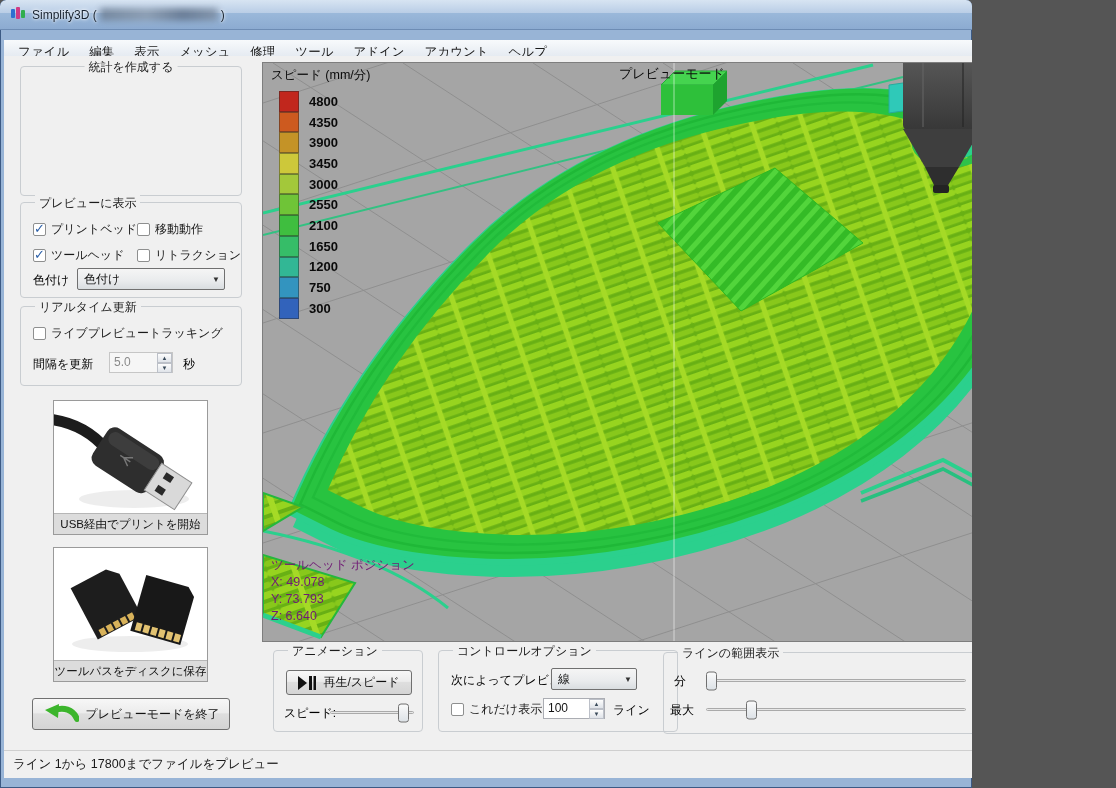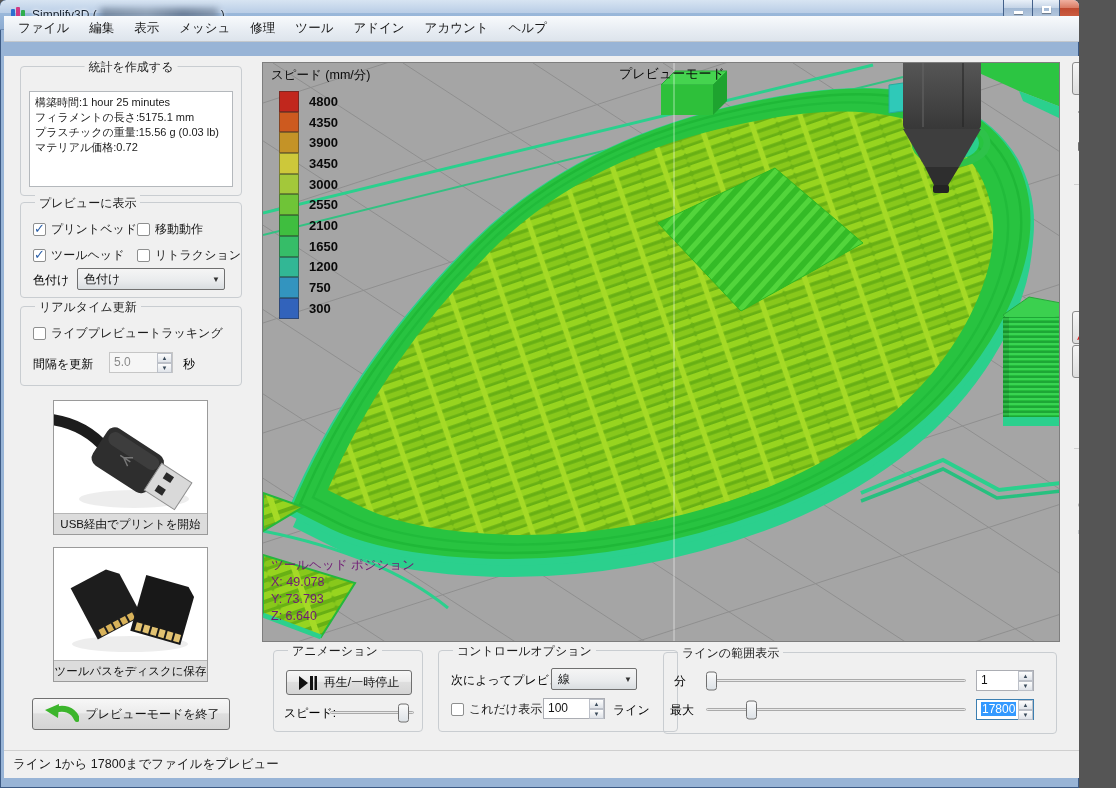--- a/index.html
+++ b/index.html
@@ -1,38 +1,38 @@
 <!DOCTYPE html>
 <html><head>
 <meta charset="utf-8">
 <style>
   html,body{margin:0;padding:0;background:#555;}
   *{box-sizing:border-box;font-family:"Liberation Sans","DejaVu Sans",sans-serif;}
-  .window{position:relative;width:1079px;height:788px;background:#98b4d6;border-radius:6px 6px 0 0;
+  .window{position:relative;width:972px;height:788px;background:#98b4d6;border-radius:6px 6px 0 0;
     box-shadow:inset 0 0 0 1px #3c5a84;overflow:hidden;}
   
   .titlebar{position:absolute;left:0;top:0;width:1116px;height:30px;
     background:linear-gradient(#d7e4f2,#b9cde6 45%,#9ab8da 46%,#8cabd1);
     border-radius:6px 6px 0 0;border-bottom:1px solid #6d8cb4;display:flex;align-items:center;}
   .appicon{margin:0 6px 0 10px;}
   .title-text{font-size:12px;color:#15202e;text-shadow:0 0 4px #fff,0 0 2px #fff;display:flex;align-items:center;}
   .redact{display:inline-block;width:118px;height:13px;margin:0 3px;border-radius:2px;
     background:linear-gradient(90deg,#6c7d92,#8b9aac 40%,#5f7088 70%,#7e8ea2);filter:blur(3px);opacity:.8;}
   .capbtns{position:absolute;right:10px;top:0;display:flex;}
   .capbtn{height:19px;border:1px solid #44618a;border-top:none;display:flex;align-items:center;justify-content:center;
     background:linear-gradient(#e9f0f8,#c3d3e6 45%,#a2b9d4 46%,#b6c9df);}
   .capbtn.minb{width:29px;border-radius:0 0 0 4px;border-right:none;}
   .capbtn.maxb{width:28px;}
   .capbtn.closeb{width:46px;border-radius:0 0 4px 0;border-left:none;
     background:linear-gradient(#f0b0a0,#d97a62 45%,#c04a30 46%,#cc6044);}
   .glyph-min{width:9px;height:3px;background:#fff;box-shadow:0 1px 1px rgba(0,0,0,.4);margin-top:6px;}
   .glyph-max{width:9px;height:7px;border:2px solid #fff;box-shadow:0 1px 1px rgba(0,0,0,.35);}
   .glyph-close{color:#fff;font-size:11px;font-weight:bold;text-shadow:0 1px 1px rgba(0,0,0,.5);}
   
-  .menubar{position:absolute;left:4px;top:16px;width:1108px;height:26px;
+  .menubar{position:absolute;left:4px;top:40px;width:1108px;height:26px;
     background:linear-gradient(#f8fafc,#e8edf3 55%,#dde4ec);border-bottom:1px solid #c4c8cc;
     display:flex;align-items:center;padding-left:4px;}
   .menu-item{font-size:12.5px;color:#1a1a1a;padding:3px 10px;}
   
   .content{position:absolute;left:4px;top:56px;width:1108px;height:694px;background:#f0f0f0;}
   .grp{position:absolute;border:1px solid #c9cdd1;border-radius:4px;}
   .gtitle{position:absolute;top:-8px;left:14px;background:#f0f0f0;padding:0 4px;font-size:12px;color:#1c1c1c;white-space:nowrap;}
   .gtitle.center{left:50%;transform:translateX(-50%);}
   .statsbox{position:absolute;left:8px;top:24px;width:204px;height:96px;background:#fff;
     border:1px solid #b4b8bc;font-size:11px;color:#1a1a1a;line-height:15px;padding:3px 5px;overflow:hidden;}
@@ -120,26 +120,20 @@
     <span class="menu-item">ツール</span>
     <span class="menu-item">アドイン</span>
     <span class="menu-item">アカウント</span>
     <span class="menu-item">ヘルプ</span>
   </div>
 
   <div class="content">
 
     <div class="grp" style="left:16px;top:10px;width:222px;height:130px;">
       <span class="gtitle center">統計を作成する</span>
-      <div class="statsbox">
-        <div>構築時間:1 hour 25 minutes</div>
-        <div>フィラメントの長さ:5175.1 mm</div>
-        <div>プラスチックの重量:15.56 g (0.03 lb)</div>
-        <div>マテリアル価格:0.72</div>
-      </div>
     </div>
 
     <div class="grp" style="left:16px;top:146px;width:222px;height:96px;">
       <span class="gtitle">プレビューに表示</span>
       <label class="cb" style="left:12px;top:18px;">
         <span class="cbbox" data-checked="true"></span>
         <span>プリントベッド</span>
       </label>
       <label class="cb" style="left:116px;top:18px;">
         <span class="cbbox" data-checked="false"></span>
@@ -521,21 +515,21 @@
     </div>
 
     <div class="grp" style="left:269px;top:594px;width:150px;height:82px;">
       <span class="gtitle">アニメーション</span>
       <div class="btn" style="left:12px;top:19px;width:126px;height:25px;">
         <svg width="18" height="14">
           <polygon points="0,0 0,14 9,7" fill="#111"></polygon>
             <rect x="11" y="0" width="3" height="14" fill="#111"></rect>
             <rect x="15.5" y="0" width="3" height="14" fill="#111"></rect>
         </svg>
-        <span>再生/一時停止</span>
+        <span>再生/スピード</span>
       </div>
       <span style="position:absolute;left:10px;top:54px;font-size:12px;">スピード:</span>
       <div class="slider" style="left:56px;top:52px;width:84px;height:20px;">
         <div class="track"></div>
         <div class="thumb" style="left:68px;"></div>
       </div>
     </div>
 
     <div class="grp" style="left:434px;top:594px;width:240px;height:82px;">
       <span class="gtitle">コントロールオプション</span>

